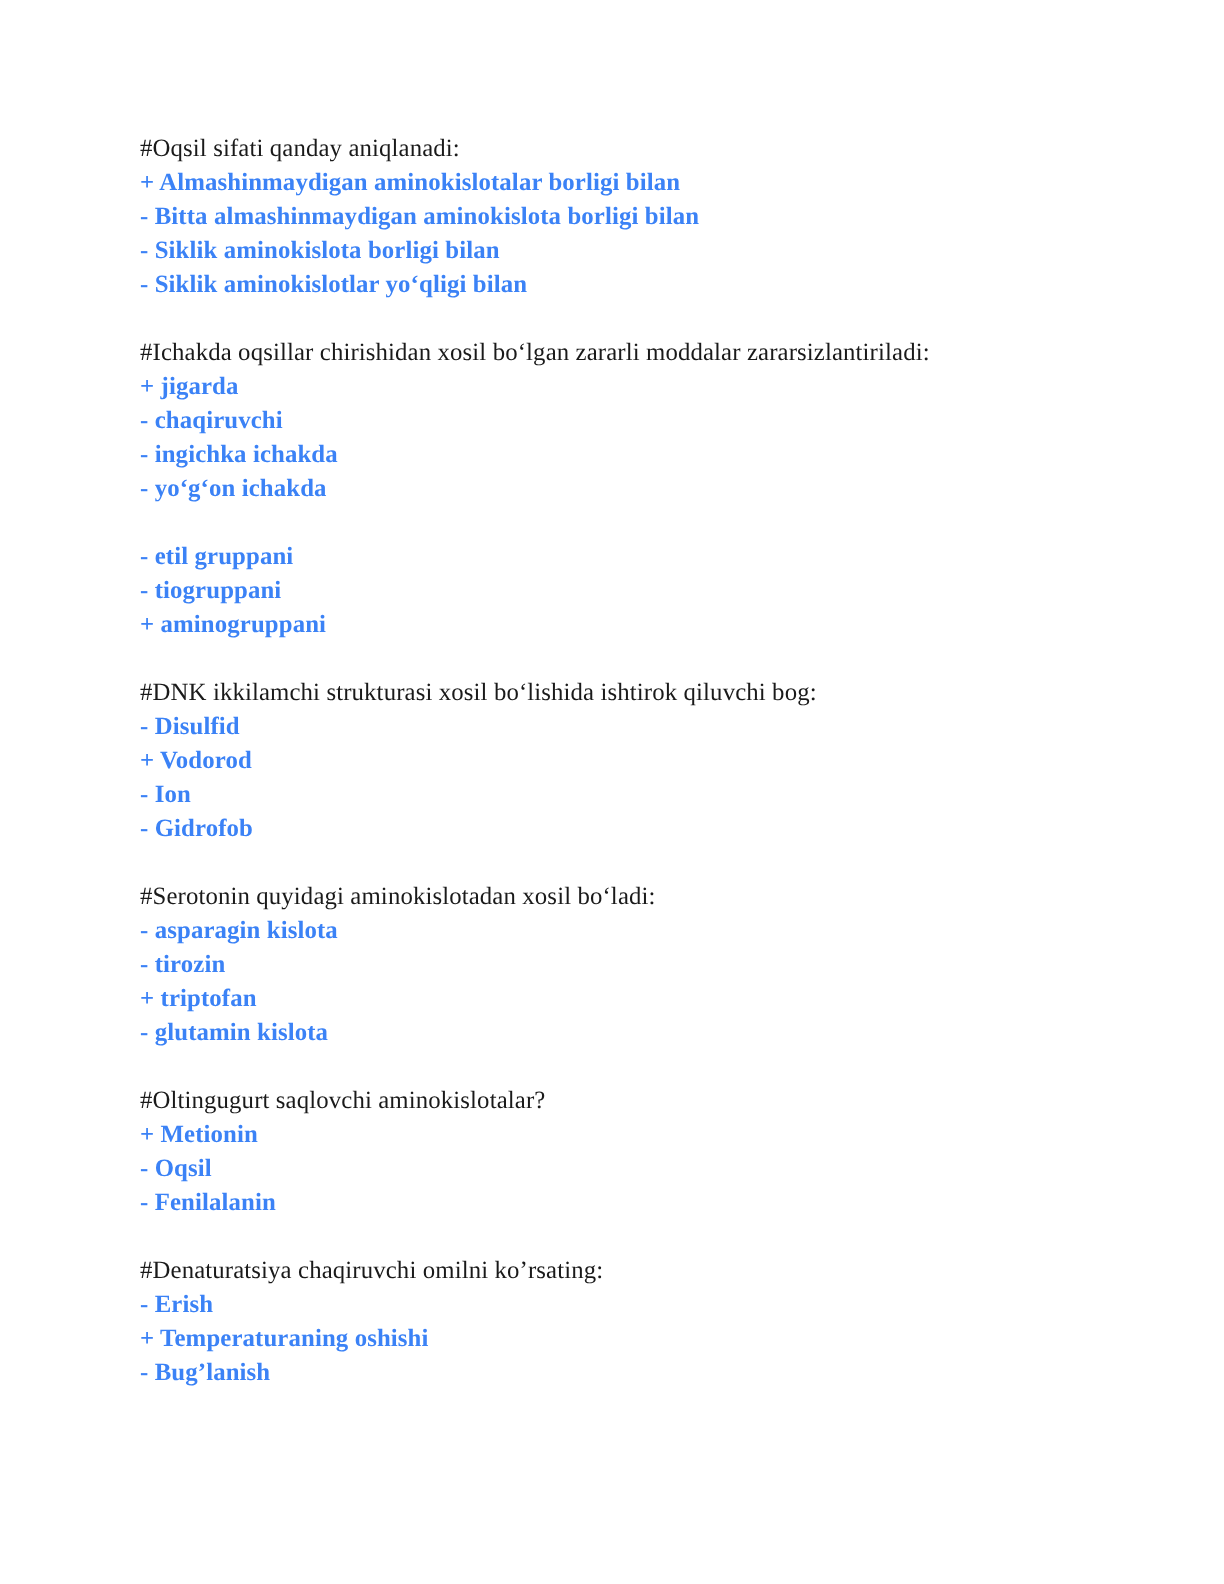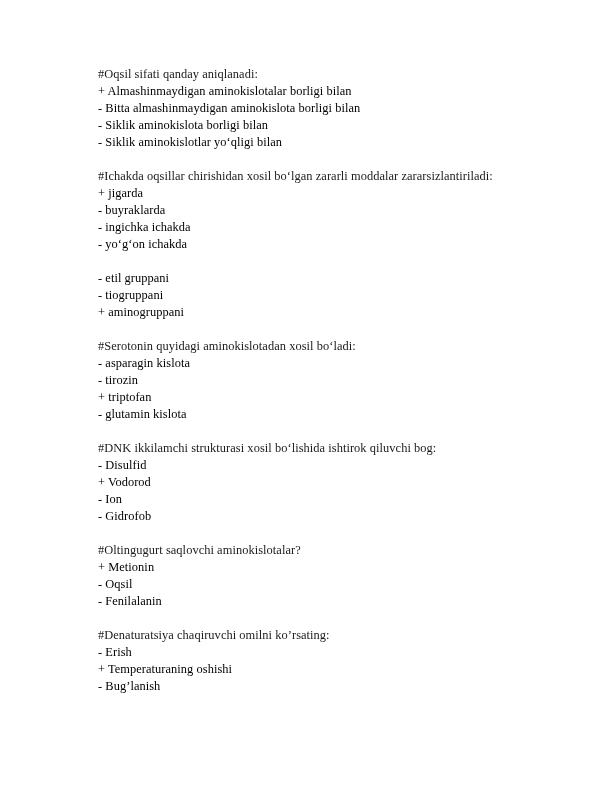--- a/index.html
+++ b/index.html
@@ -33,72 +33,72 @@
   }
   .qa-block:last-child {
     margin-bottom: 0;
   }
   .doc-line {
     font-size: 12.4px;
     line-height: 17px;
     white-space: pre-wrap;
     letter-spacing: 0.005em;
     color: #1a1a1a;
-    margin-left: 28px;
   }
   .doc-line.question {
     color: #1a1a1a;
   }
   .doc-line.answer-correct,
   .doc-line.answer-wrong {
-    color: #000000;
+    color: #3b82f6;
+    font-weight: bold;
   }
 </style>
 </head>
 <body>
 
 <div id="document-page">
   <div id="document-body">
 
     <div class="qa-block">
       <div class="doc-line question">#Oqsil sifati qanday aniqlanadi:</div>
       <div class="doc-line answer-correct">+ Almashinmaydigan aminokislotalar borligi bilan</div>
       <div class="doc-line answer-wrong">- Bitta almashinmaydigan aminokislota borligi bilan</div>
       <div class="doc-line answer-wrong">- Siklik aminokislota borligi bilan</div>
       <div class="doc-line answer-wrong">- Siklik aminokislotlar yoʻqligi bilan</div>
     </div>
 
     <div class="qa-block">
       <div class="doc-line question">#Ichakda oqsillar chirishidan xosil boʻlgan zararli moddalar zararsizlantiriladi:</div>
       <div class="doc-line answer-correct">+ jigarda</div>
-      <div class="doc-line answer-wrong">- buyraklarda</div>
+      <div class="doc-line answer-wrong">- chaqiruvchi</div>
       <div class="doc-line answer-wrong">- ingichka ichakda</div>
       <div class="doc-line answer-wrong">- yoʻgʻon ichakda</div>
     </div>
 
     <div class="qa-block">
       <div class="doc-line answer-wrong">- etil gruppani</div>
       <div class="doc-line answer-wrong">- tiogruppani</div>
       <div class="doc-line answer-correct">+ aminogruppani</div>
     </div>
 
     <div class="qa-block">
+      <div class="doc-line question">#DNK ikkilamchi strukturasi xosil boʻlishida ishtirok qiluvchi bog:</div>
+      <div class="doc-line answer-wrong">- Disulfid</div>
+      <div class="doc-line answer-correct">+ Vodorod</div>
+      <div class="doc-line answer-wrong">- Ion</div>
+      <div class="doc-line answer-wrong">- Gidrofob</div>
+    </div>
+
+    <div class="qa-block">
       <div class="doc-line question">#Serotonin quyidagi aminokislotadan xosil boʻladi:</div>
       <div class="doc-line answer-wrong">- asparagin kislota</div>
       <div class="doc-line answer-wrong">- tirozin</div>
       <div class="doc-line answer-correct">+ triptofan</div>
       <div class="doc-line answer-wrong">- glutamin kislota</div>
-    </div>
-
-    <div class="qa-block">
-      <div class="doc-line question">#DNK ikkilamchi strukturasi xosil boʻlishida ishtirok qiluvchi bog:</div>
-      <div class="doc-line answer-wrong">- Disulfid</div>
-      <div class="doc-line answer-correct">+ Vodorod</div>
-      <div class="doc-line answer-wrong">- Ion</div>
-      <div class="doc-line answer-wrong">- Gidrofob</div>
     </div>
 
     <div class="qa-block">
       <div class="doc-line question">#Oltingugurt saqlovchi aminokislotalar?</div>
       <div class="doc-line answer-correct">+ Metionin</div>
       <div class="doc-line answer-wrong">- Oqsil</div>
       <div class="doc-line answer-wrong">- Fenilalanin</div>
     </div>
 
     <div class="qa-block">

